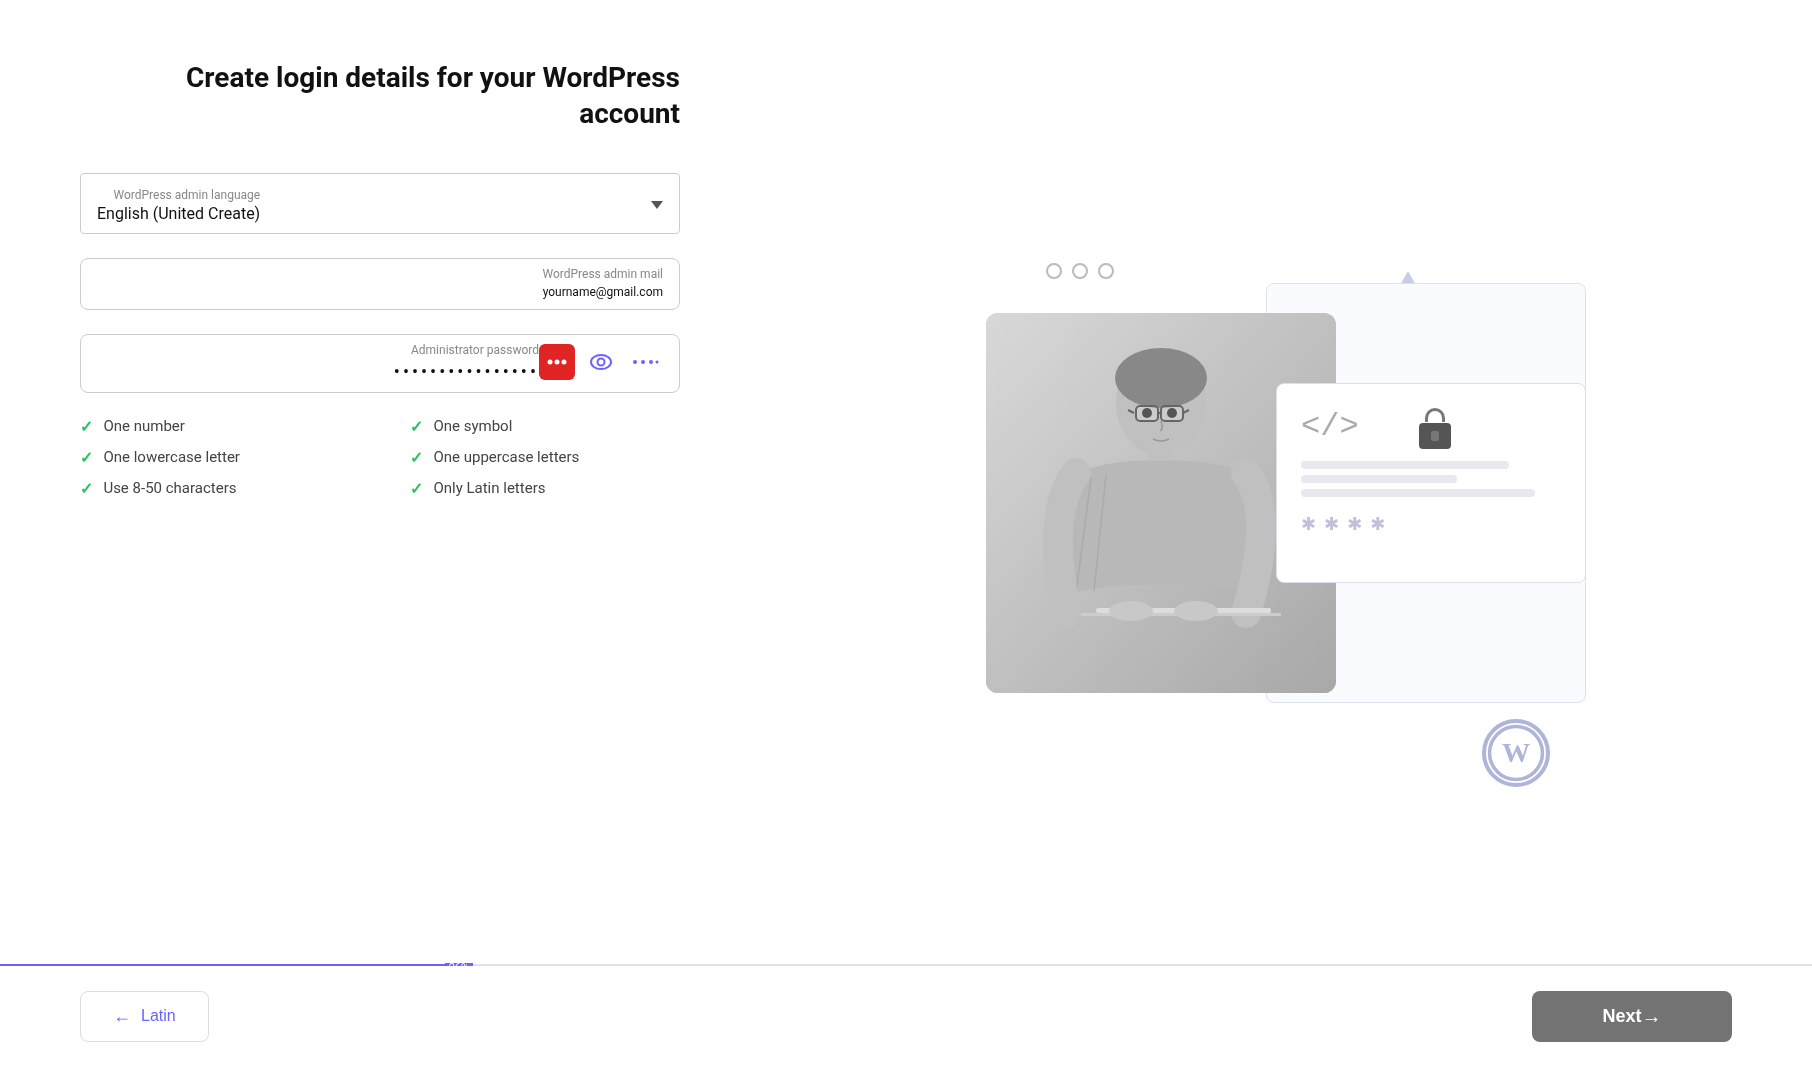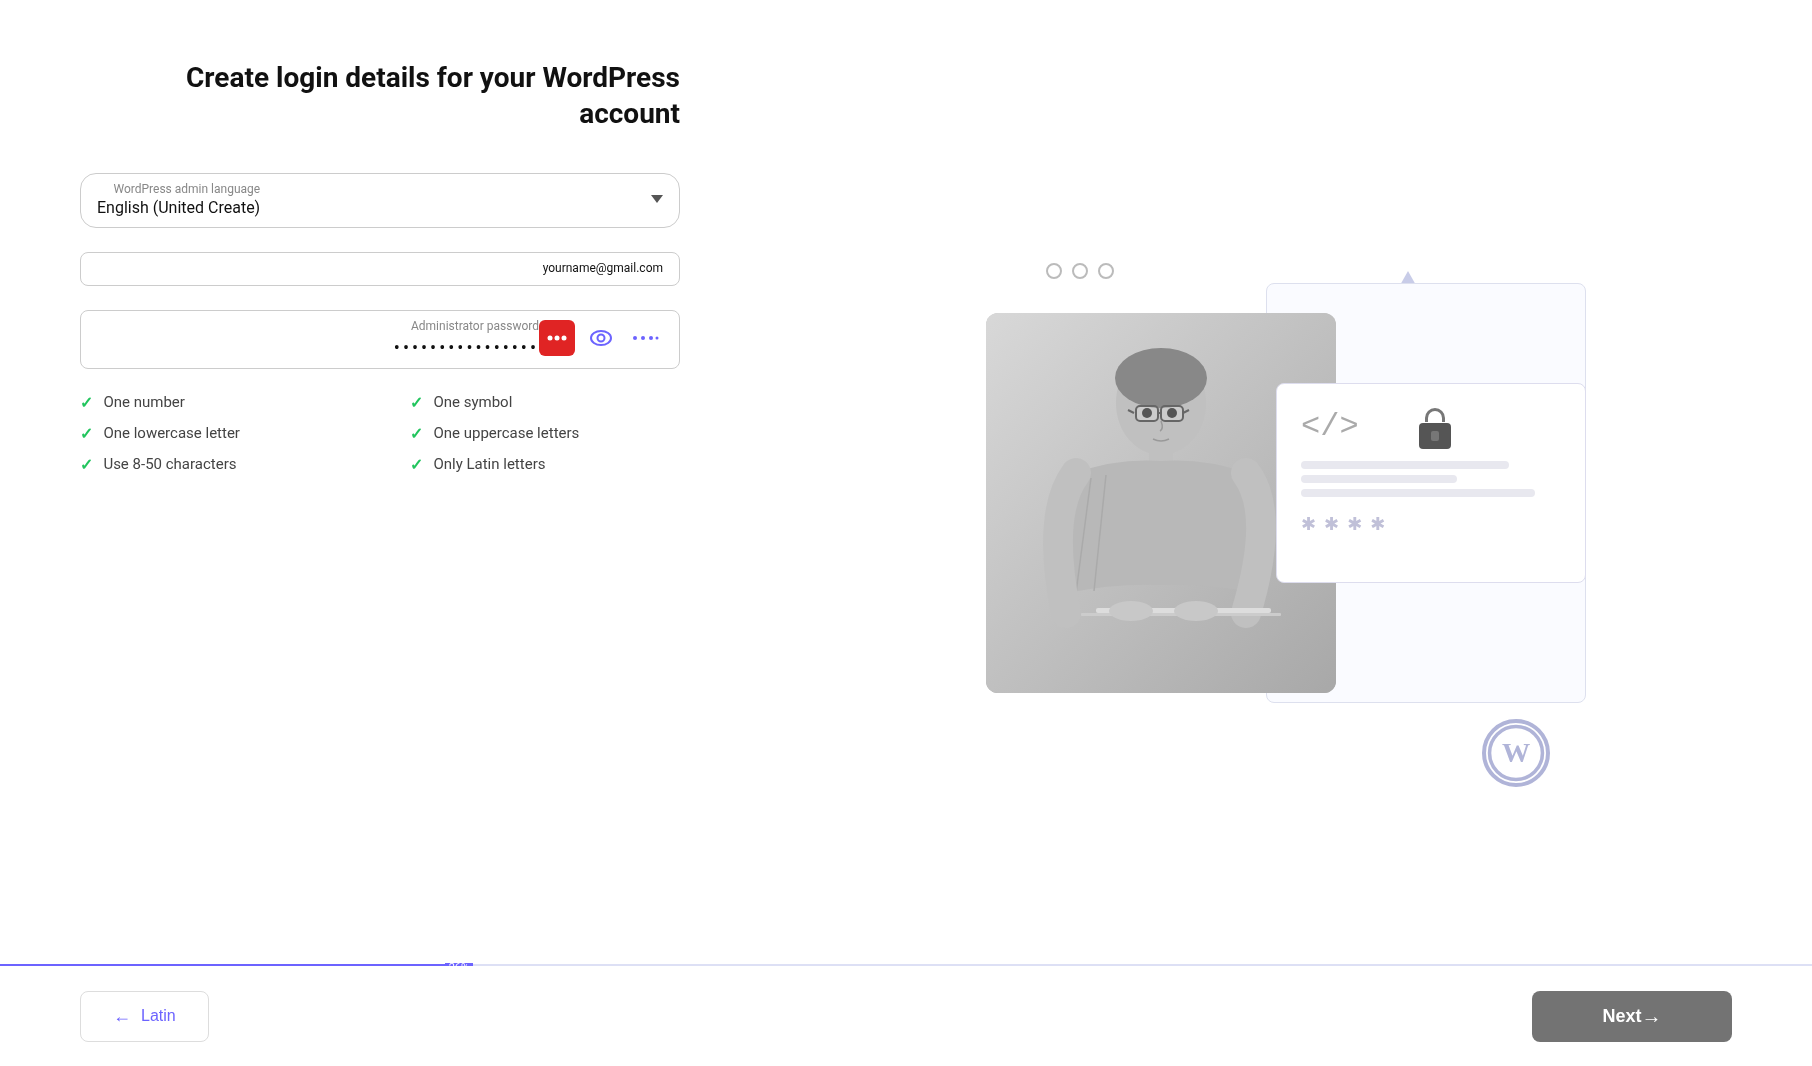--- a/index.html
+++ b/index.html
@@ -54,22 +54,22 @@
       margin-bottom: 4px;
     }
 
     .field-value {
       font-size: 12px;
       color: #111;
     }
 
     .select-wrapper {
       border: 1.5px solid #ccc;
-      border-radius: 16px;
-      padding: 8px 16px 10px 16px;
+      border-radius: 4px;
+      padding: 14px 16px 10px 16px;
       position: relative;
       background: #fff;
       display: flex;
       align-items: center;
       justify-content: space-between;
       cursor: pointer;
     }
 
     .select-content {
       display: flex;
@@ -440,20 +440,21 @@
         <div class="select-content">
           <span class="select-label">WordPress admin language</span>
           <span class="select-value">English (United Create)</span>
         </div>
         <div class="chevron-down"></div>
       </div>
     </div>
 
     <div class="form-group">
       <div class="field-wrapper">
+        <span class="field-label">WordPress admin mail</span>
         <div class="field-value">yourname@gmail.com</div>
       </div>
     </div>
 
     <div class="form-group">
       <div class="password-wrapper">
         <div class="password-content">
           <span class="field-label">Administrator password</span>
           <div class="password-dots">••••••••••••••••</div>
         </div>

